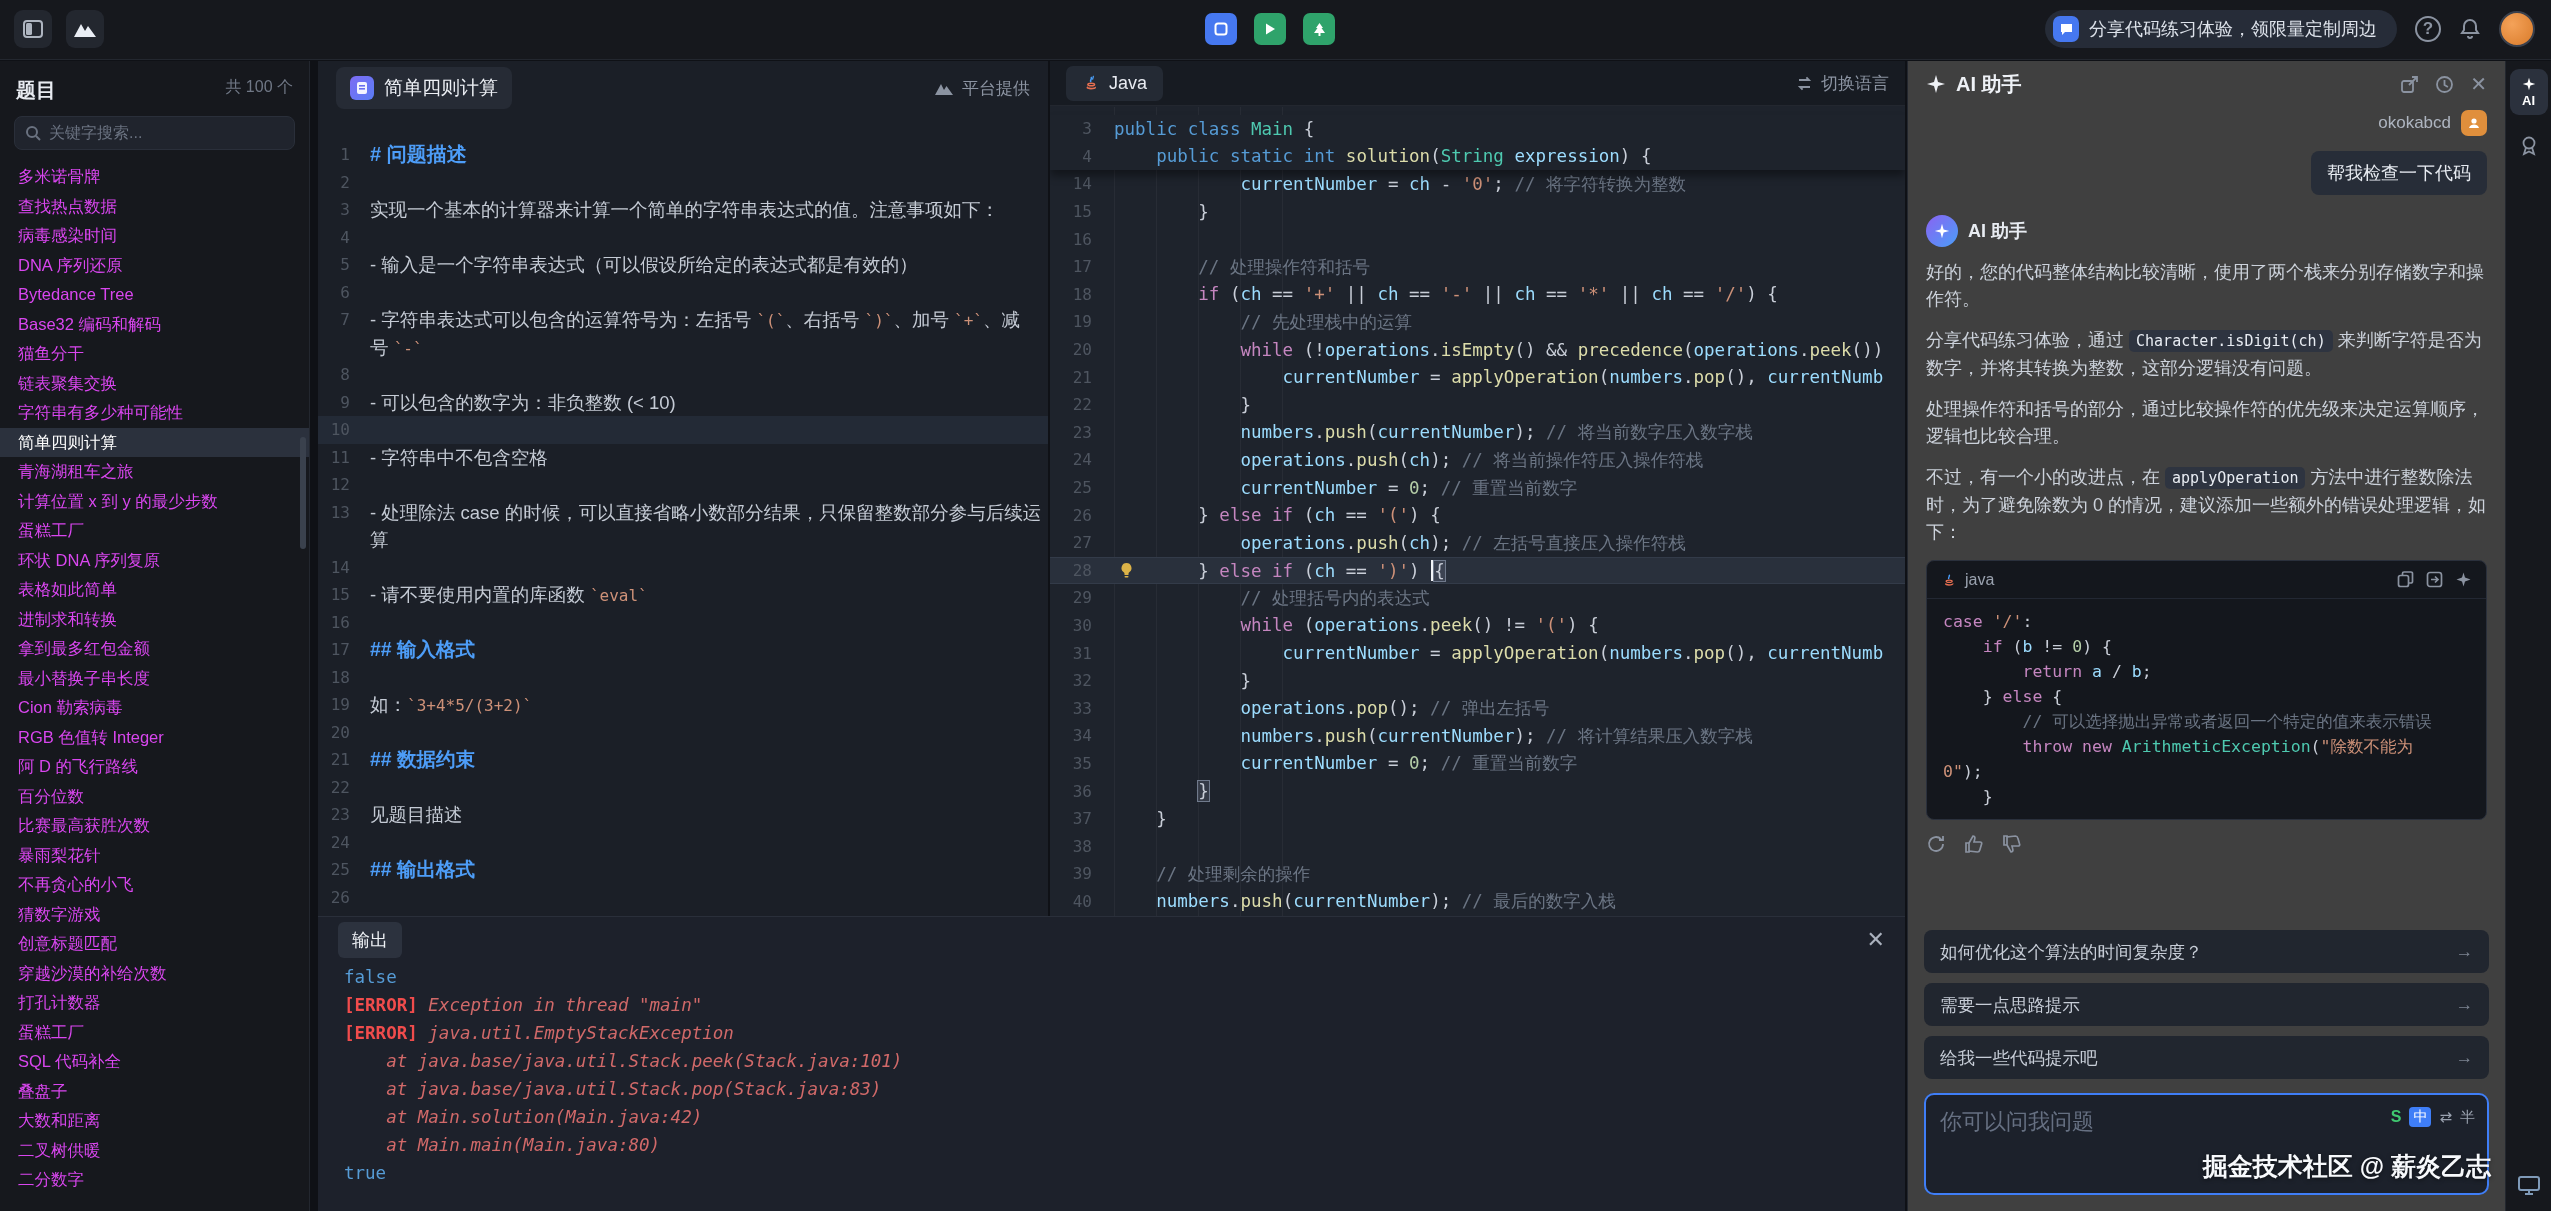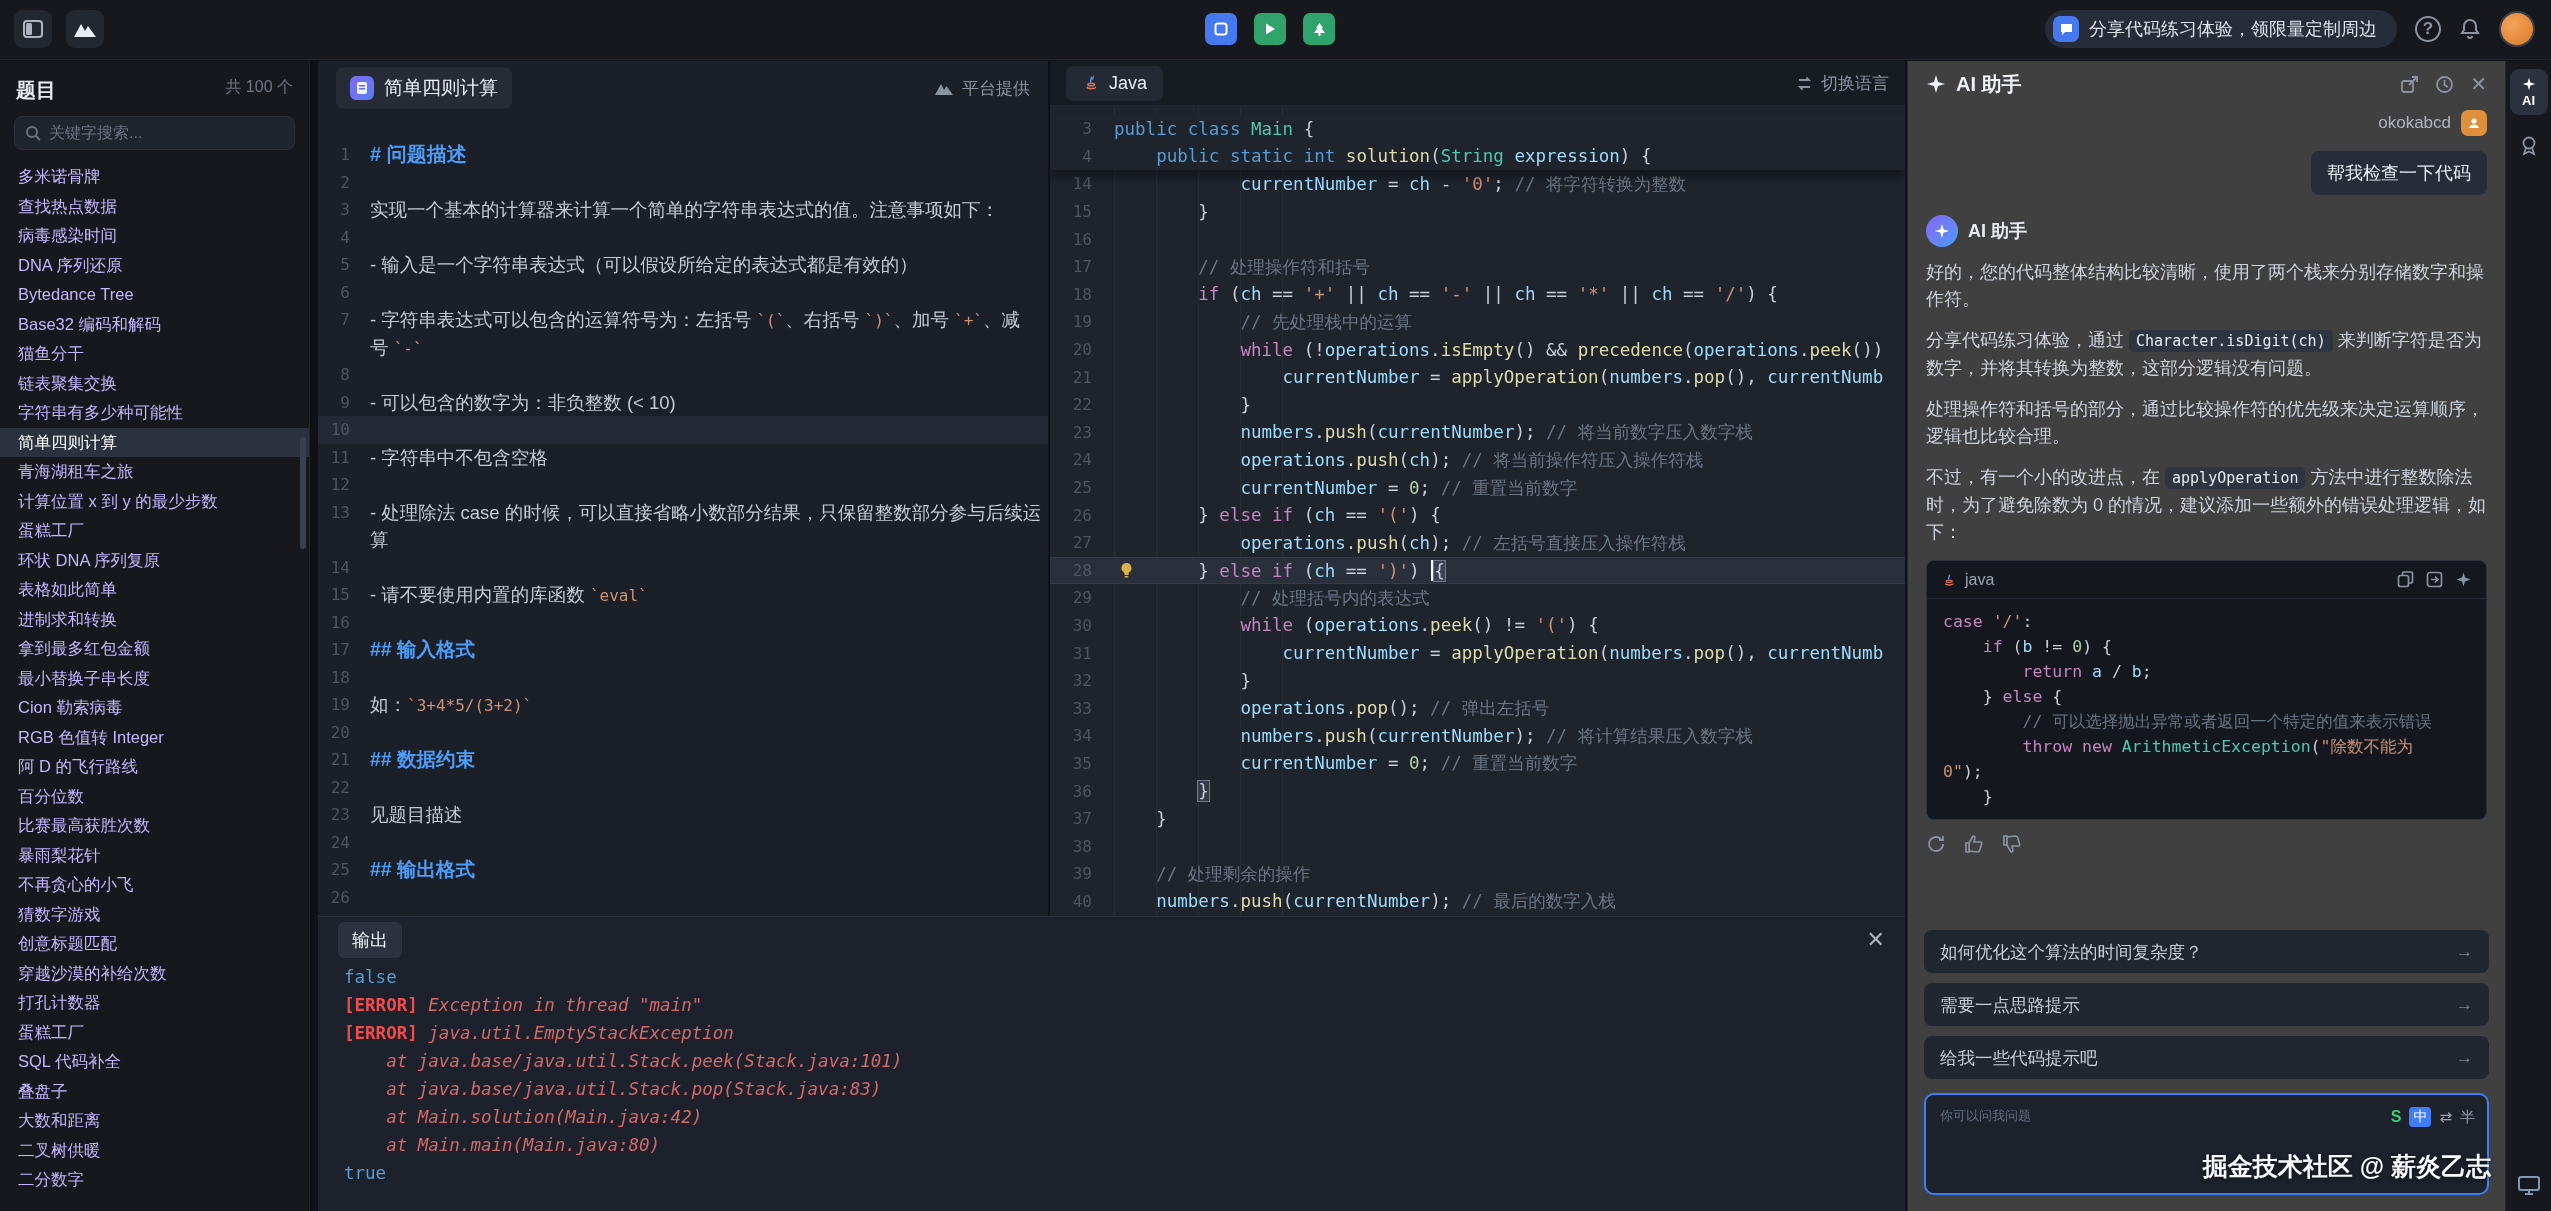--- a/index.html
+++ b/index.html
@@ -22,21 +22,21 @@
   .avatar-top { width:36px; height:36px; border-radius:50%; background:radial-gradient(circle at 35% 35%, #f4a259, #d97b2a); border:2px solid #3a404c; cursor:pointer; }
 
   
   .sidebar { position:absolute; left:0; top:61px; bottom:0; width:310px; background:#16181d; border-right:1px solid #23272f; overflow:hidden; }
   .side-head { display:flex; justify-content:space-between; align-items:flex-start; padding:16px 16px 10px; }
   .side-title { font-size:20px; font-weight:bold; color:#e8ebf1; }
   .side-count { font-size:16px; color:#707886; }
   .search { margin:2px 14px 12px; height:34px; background:#20242d; border:1px solid #2a2f3a; border-radius:8px; display:flex; align-items:center; gap:8px; padding:0 10px; }
   .search input { background:transparent; border:none; outline:none; color:#aab1bd; font-size:16px; width:220px; font-family:inherit; }
   .search input::placeholder { color:#6a7280; }
-  .side-item { height:29.5px; line-height:29.5px; padding-left:18px; font-size:16.5px; color:#c4b5fd; white-space:nowrap; overflow:hidden; cursor:pointer; }
+  .side-item { height:29.5px; line-height:29.5px; padding-left:18px; font-size:16.5px; color:#d946ef; white-space:nowrap; overflow:hidden; cursor:pointer; }
   .side-item.selected { background:#2b313d; color:#ffffff; }
   .side-scrollbar { position:absolute; right:3px; top:376px; width:6px; height:112px; background:#3a414d; border-radius:3px; }
 
   
   .desc-panel { position:absolute; left:318px; top:61px; width:730px; bottom:0; background:#1b1f27; overflow:hidden; }
   .desc-head { height:54px; display:flex; align-items:center; justify-content:space-between; padding:0 18px; }
   .title-chip { display:flex; align-items:center; gap:10px; background:#262b35; border-radius:8px; padding:8px 14px; font-size:19px; color:#edf0f5; cursor:pointer; }
   .doc-icon { width:24px; height:24px; border-radius:6px; background:linear-gradient(135deg,#7d6cf3,#5a7df5); display:flex; align-items:center; justify-content:center; }
   .provider { display:flex; gap:8px; align-items:center; font-size:17px; color:#8b93a1; }
   .desc-body { position:absolute; top:66px; left:0; right:0; bottom:0; padding-top:14px; overflow:hidden; }
@@ -97,21 +97,21 @@
   .ai-code-lang { display:flex; align-items:center; gap:8px; color:#9aa2af; font-size:16px; }
   .ai-code-icons { display:flex; gap:12px; color:#8b93a1; align-items:center; }
   .ai-code-icons > * { cursor:pointer; }
   .ai-code-body { padding:10px 16px; font-family:"DejaVu Sans Mono",monospace; font-size:16.5px; line-height:25px; white-space:pre; }
   .msg-actions { display:flex; gap:18px; color:#8b93a1; padding:2px 0 0; align-items:center; }
   .msg-actions > * { cursor:pointer; }
   .ai-bottom { position:absolute; left:16px; right:16px; bottom:16px; }
   .sugg { height:43px; background:#21262f; border-radius:8px; display:flex; align-items:center; justify-content:space-between; padding:0 16px; margin-top:10px; font-size:17.5px; color:#c7cdd7; cursor:pointer; }
   .sugg .arrow { color:#7e8694; }
   .ai-input { margin-top:14px; height:102px; background:#1c212b; border:2px solid #3f7ef7; border-radius:10px; position:relative; padding:12px 14px; }
-  .ai-input textarea { background:transparent; border:none; outline:none; resize:none; color:#c8cdd6; font-size:13px; width:380px; height:70px; font-family:inherit; }
+  .ai-input textarea { background:transparent; border:none; outline:none; resize:none; color:#c8cdd6; font-size:22px; width:380px; height:70px; font-family:inherit; }
   .ai-input textarea::placeholder { color:#667082; }
   .ime { position:absolute; top:12px; right:12px; display:flex; gap:8px; align-items:center; }
   .ime span { font-size:15px; color:#9aa2af; }
   .ime span:nth-child(1) { color:#3fc970; font-weight:bold; font-size:16px; }
   .ime span:nth-child(2) { background:#3f7ef7; color:#fff; border-radius:4px; padding:1px 4px; font-size:14px; }
 
   
   .watermark { position:absolute; right:60px; bottom:28px; font-size:25px; font-weight:bold; color:#f7f9fc; text-shadow:0 1px 4px rgba(0,0,0,.55); z-index:9; }
 
   

